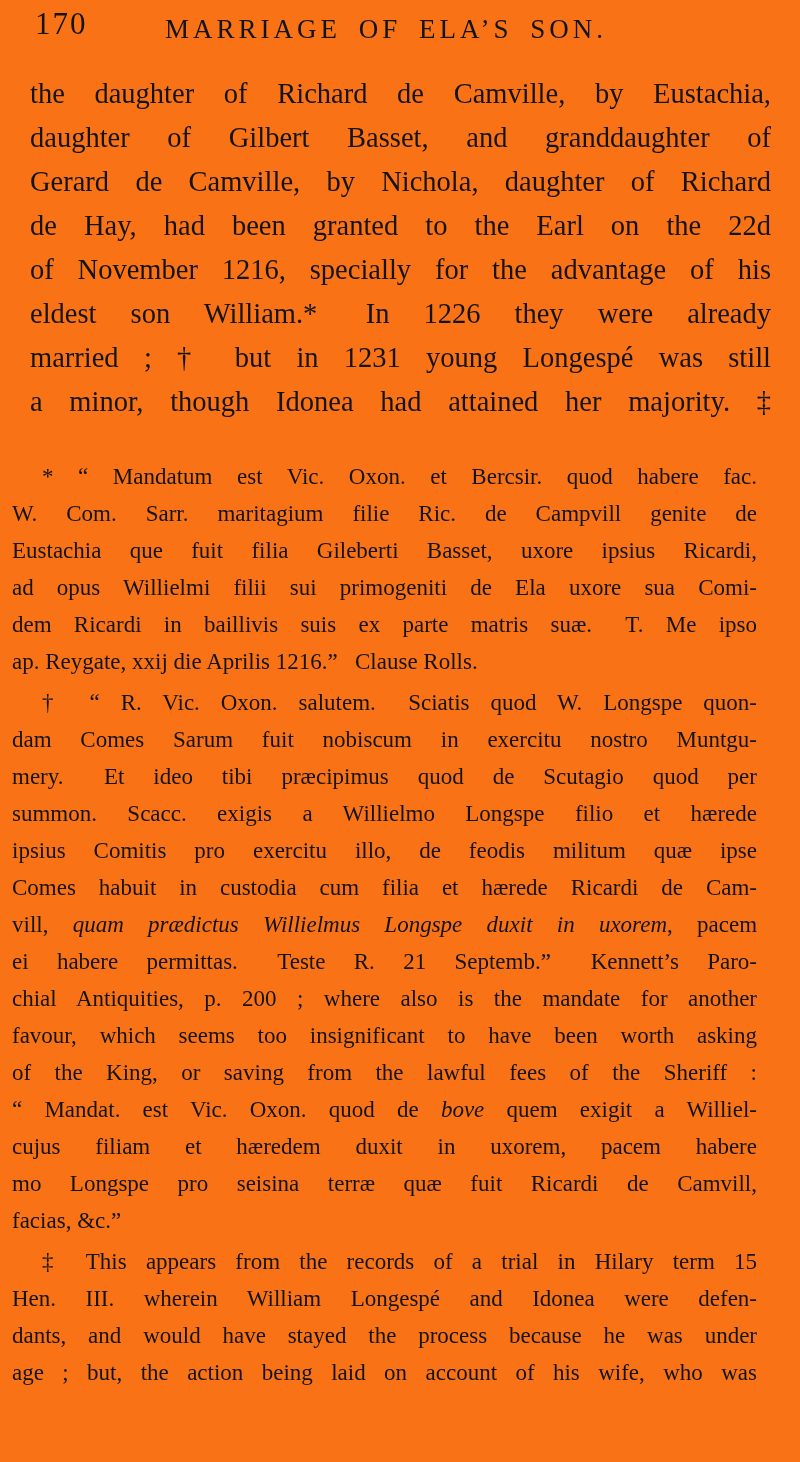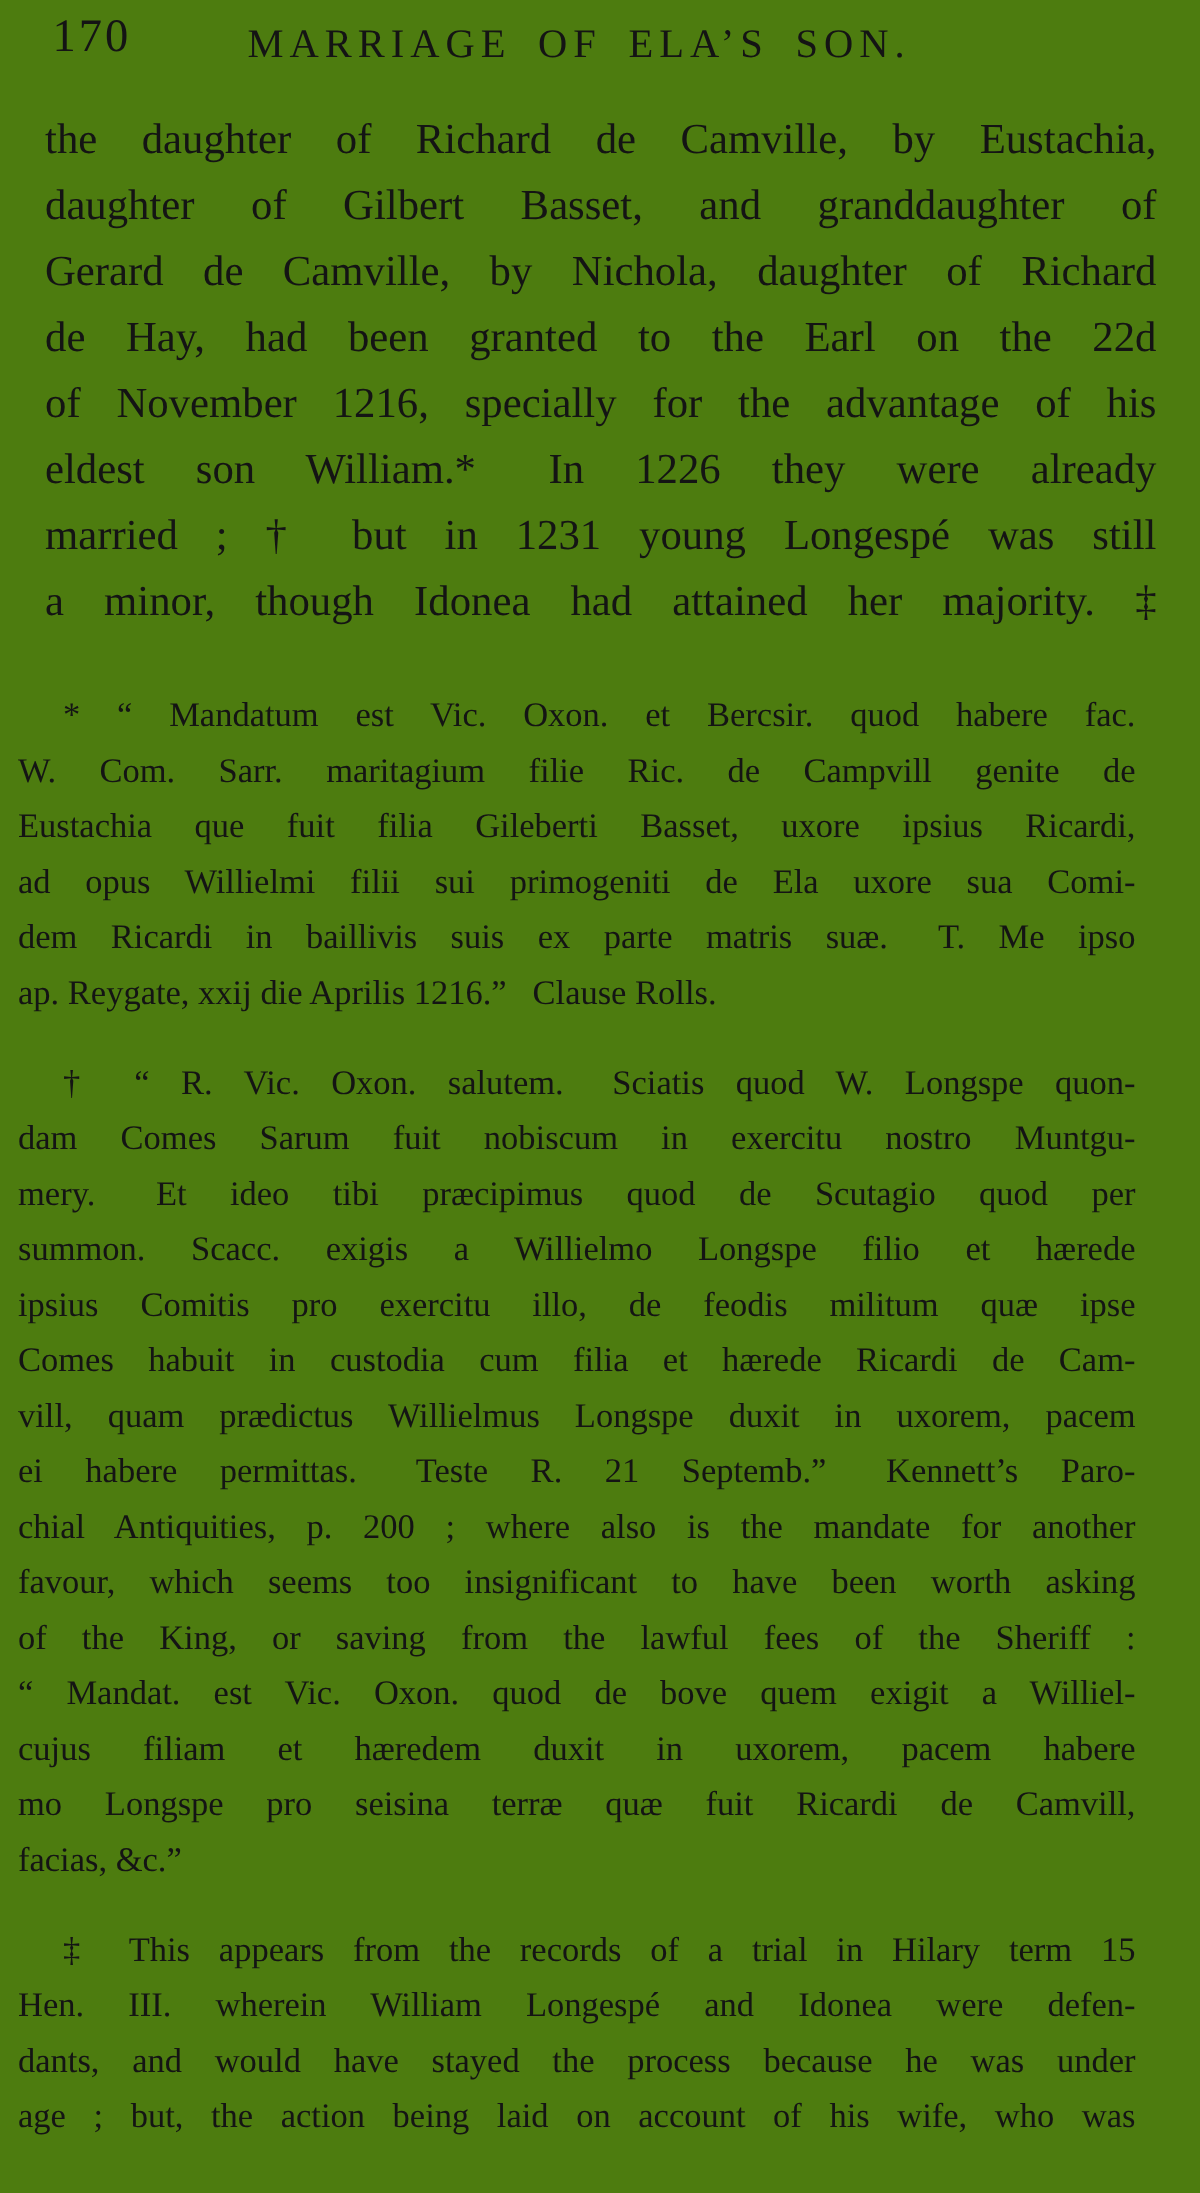--- a/index.html
+++ b/index.html
@@ -4,21 +4,21 @@
 <style>
   html, body {
     margin: 0;
     padding: 0;
     background: #ffffff;
   }
   .page {
     position: relative;
     width: 800px;
     height: 1462px;
-    background: #4d7c0f;
+    background: #f97316;
     color: #141414;
     font-family: "Liberation Serif", "DejaVu Serif", serif;
     overflow: hidden;
   }
 
   
   .running-head {
     position: absolute;
     top: 6px;
     left: 0;
@@ -55,31 +55,31 @@
 
   
   .footnotes {
     position: absolute;
     top: 458px;
     left: 12px;
     width: 745px;
     font-size: 23px;
     line-height: 37px;
   }
-  .footnote + .footnote { margin-top: 23px; }
+  .footnote + .footnote { margin-top: 4px; }
 
   
   .line {
     text-align: justify;
     text-align-last: justify;
     white-space: normal;
   }
   .line.no-just { text-align-last: left; }
   .line.indent { text-indent: 30px; }
-  .it { }
+  .it { font-style: italic; }
 </style>
 </head>
 <body>
 
 <div class="page">
 
   <header class="running-head">
     <span class="pagenum">170</span>
     <span class="running-title">MARRIAGE OF ELA’S SON.</span>
   </header>

